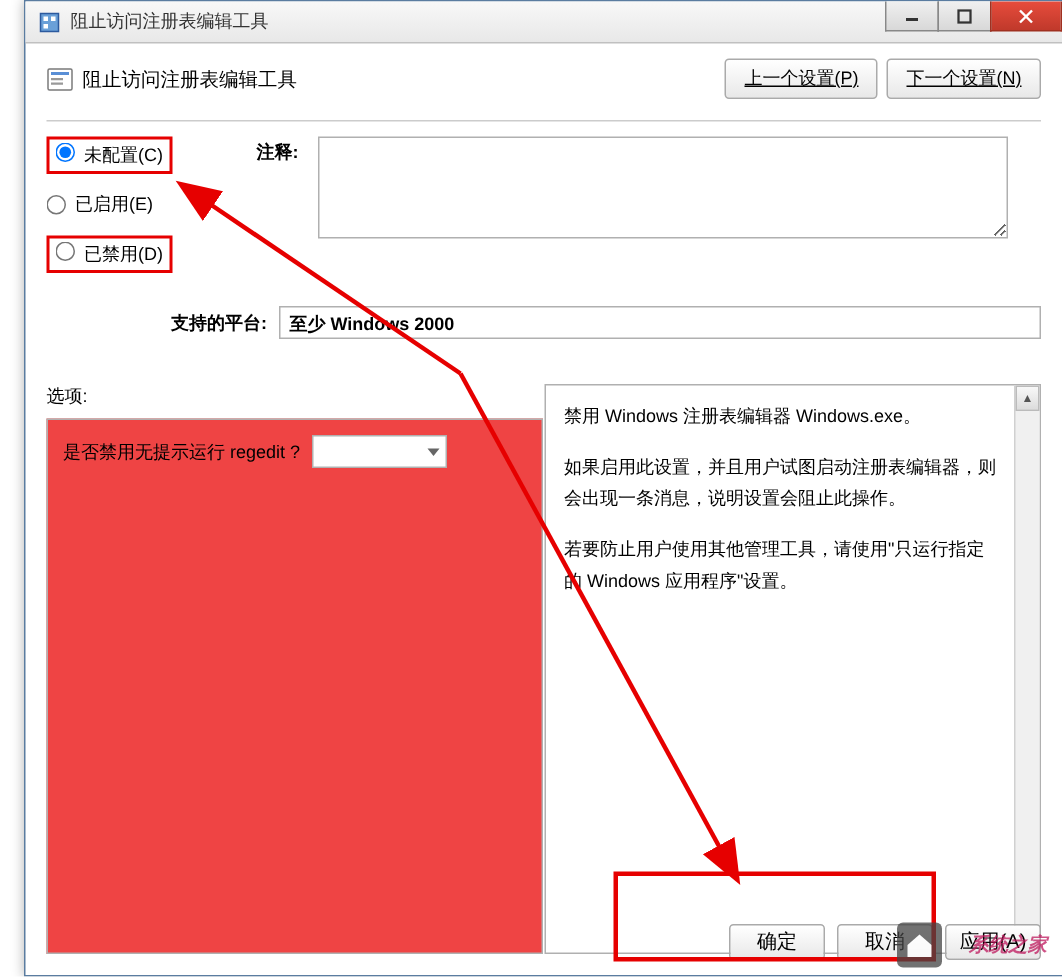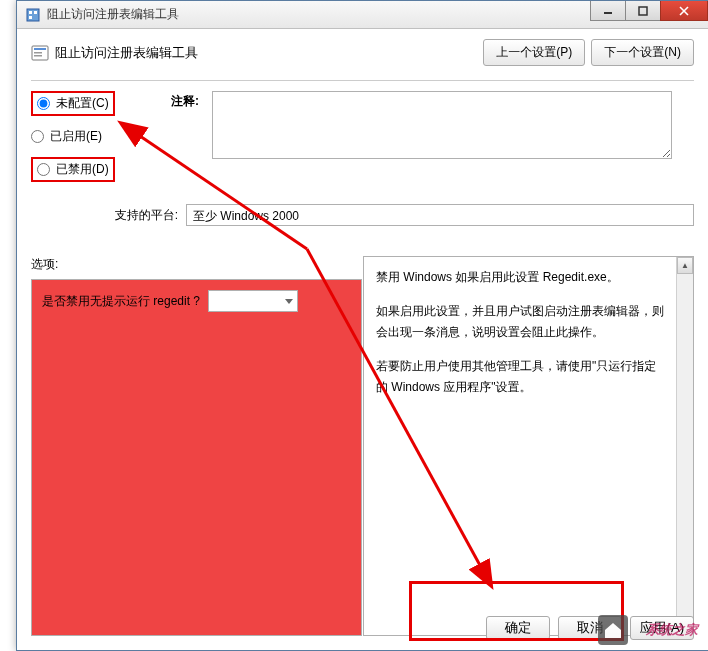--- a/index.html
+++ b/index.html
@@ -84,20 +84,21 @@
       margin-right: 6px;
       display: inline-flex;
     }
     .header-title {
       font-size: 13px;
       flex: 1;
     }
     .header-buttons {
       display: flex;
       gap: 6px;
+      text-decoration: underline;
     }
     .nav-btn {
       padding: 4px 12px;
       border: 1px solid #aaa;
       background: linear-gradient(to bottom, #fff, #e8e8e8);
       border-radius: 3px;
       cursor: pointer;
       font-size: 12px;
     }
     .divider {
@@ -118,21 +119,21 @@
       margin-bottom: 12px;
       cursor: pointer;
     }
     .radio-item input {
       margin-right: 6px;
     }
     .hl {
       border: 2px solid #e60000;
       padding: 2px 4px;
       display: inline-flex;
-      align-items: center;
+      align-items: flex-start;
     }
     .comment-area {
       flex: 1;
     }
     .comment-label {
       display: inline-block;
       vertical-align: top;
       margin-right: 10px;
       padding-top: 2px;
       font-weight: bold;
@@ -142,20 +143,21 @@
       width: 460px;
       height: 68px;
       border: 1px solid #b0b0b0;
       background: #fff;
       vertical-align: top;
     }
     .supported-row {
       margin-top: 10px;
       display: flex;
       align-items: center;
+      font-weight: bold;
     }
     .supported-label {
       width: 155px;
       text-align: right;
       padding-right: 8px;
     }
     .supported-box {
       flex: 1;
       height: 22px;
       border: 1px solid #b0b0b0;
@@ -379,21 +381,21 @@
         <div class="options-box">
           <div class="option-line">
             <span>是否禁用无提示运行 regedit ?</span>
             <div class="dd"></div>
           </div>
         </div>
       </div>
       <div class="col">
         <div class="help-wrap">
           <div class="help-text">
-            <p>禁用 Windows 如果启用此设置 Regedit.exe。</p>
+            <p>禁用 Windows 注册表编辑器 Windows.exe。</p>
             <p>如果启用此设置，并且用户试图启动注册表编辑器，则会出现一条消息，说明设置会阻止此操作。</p>
             <p>若要防止用户使用其他管理工具，请使用"只运行指定的 Windows 应用程序"设置。</p>
           </div>
           <div class="scrollbar">
             <div class="sb-btn">▲</div>
             <div class="sb-btn bottom">▼</div>
           </div>
         </div>
       </div>
     </div>

